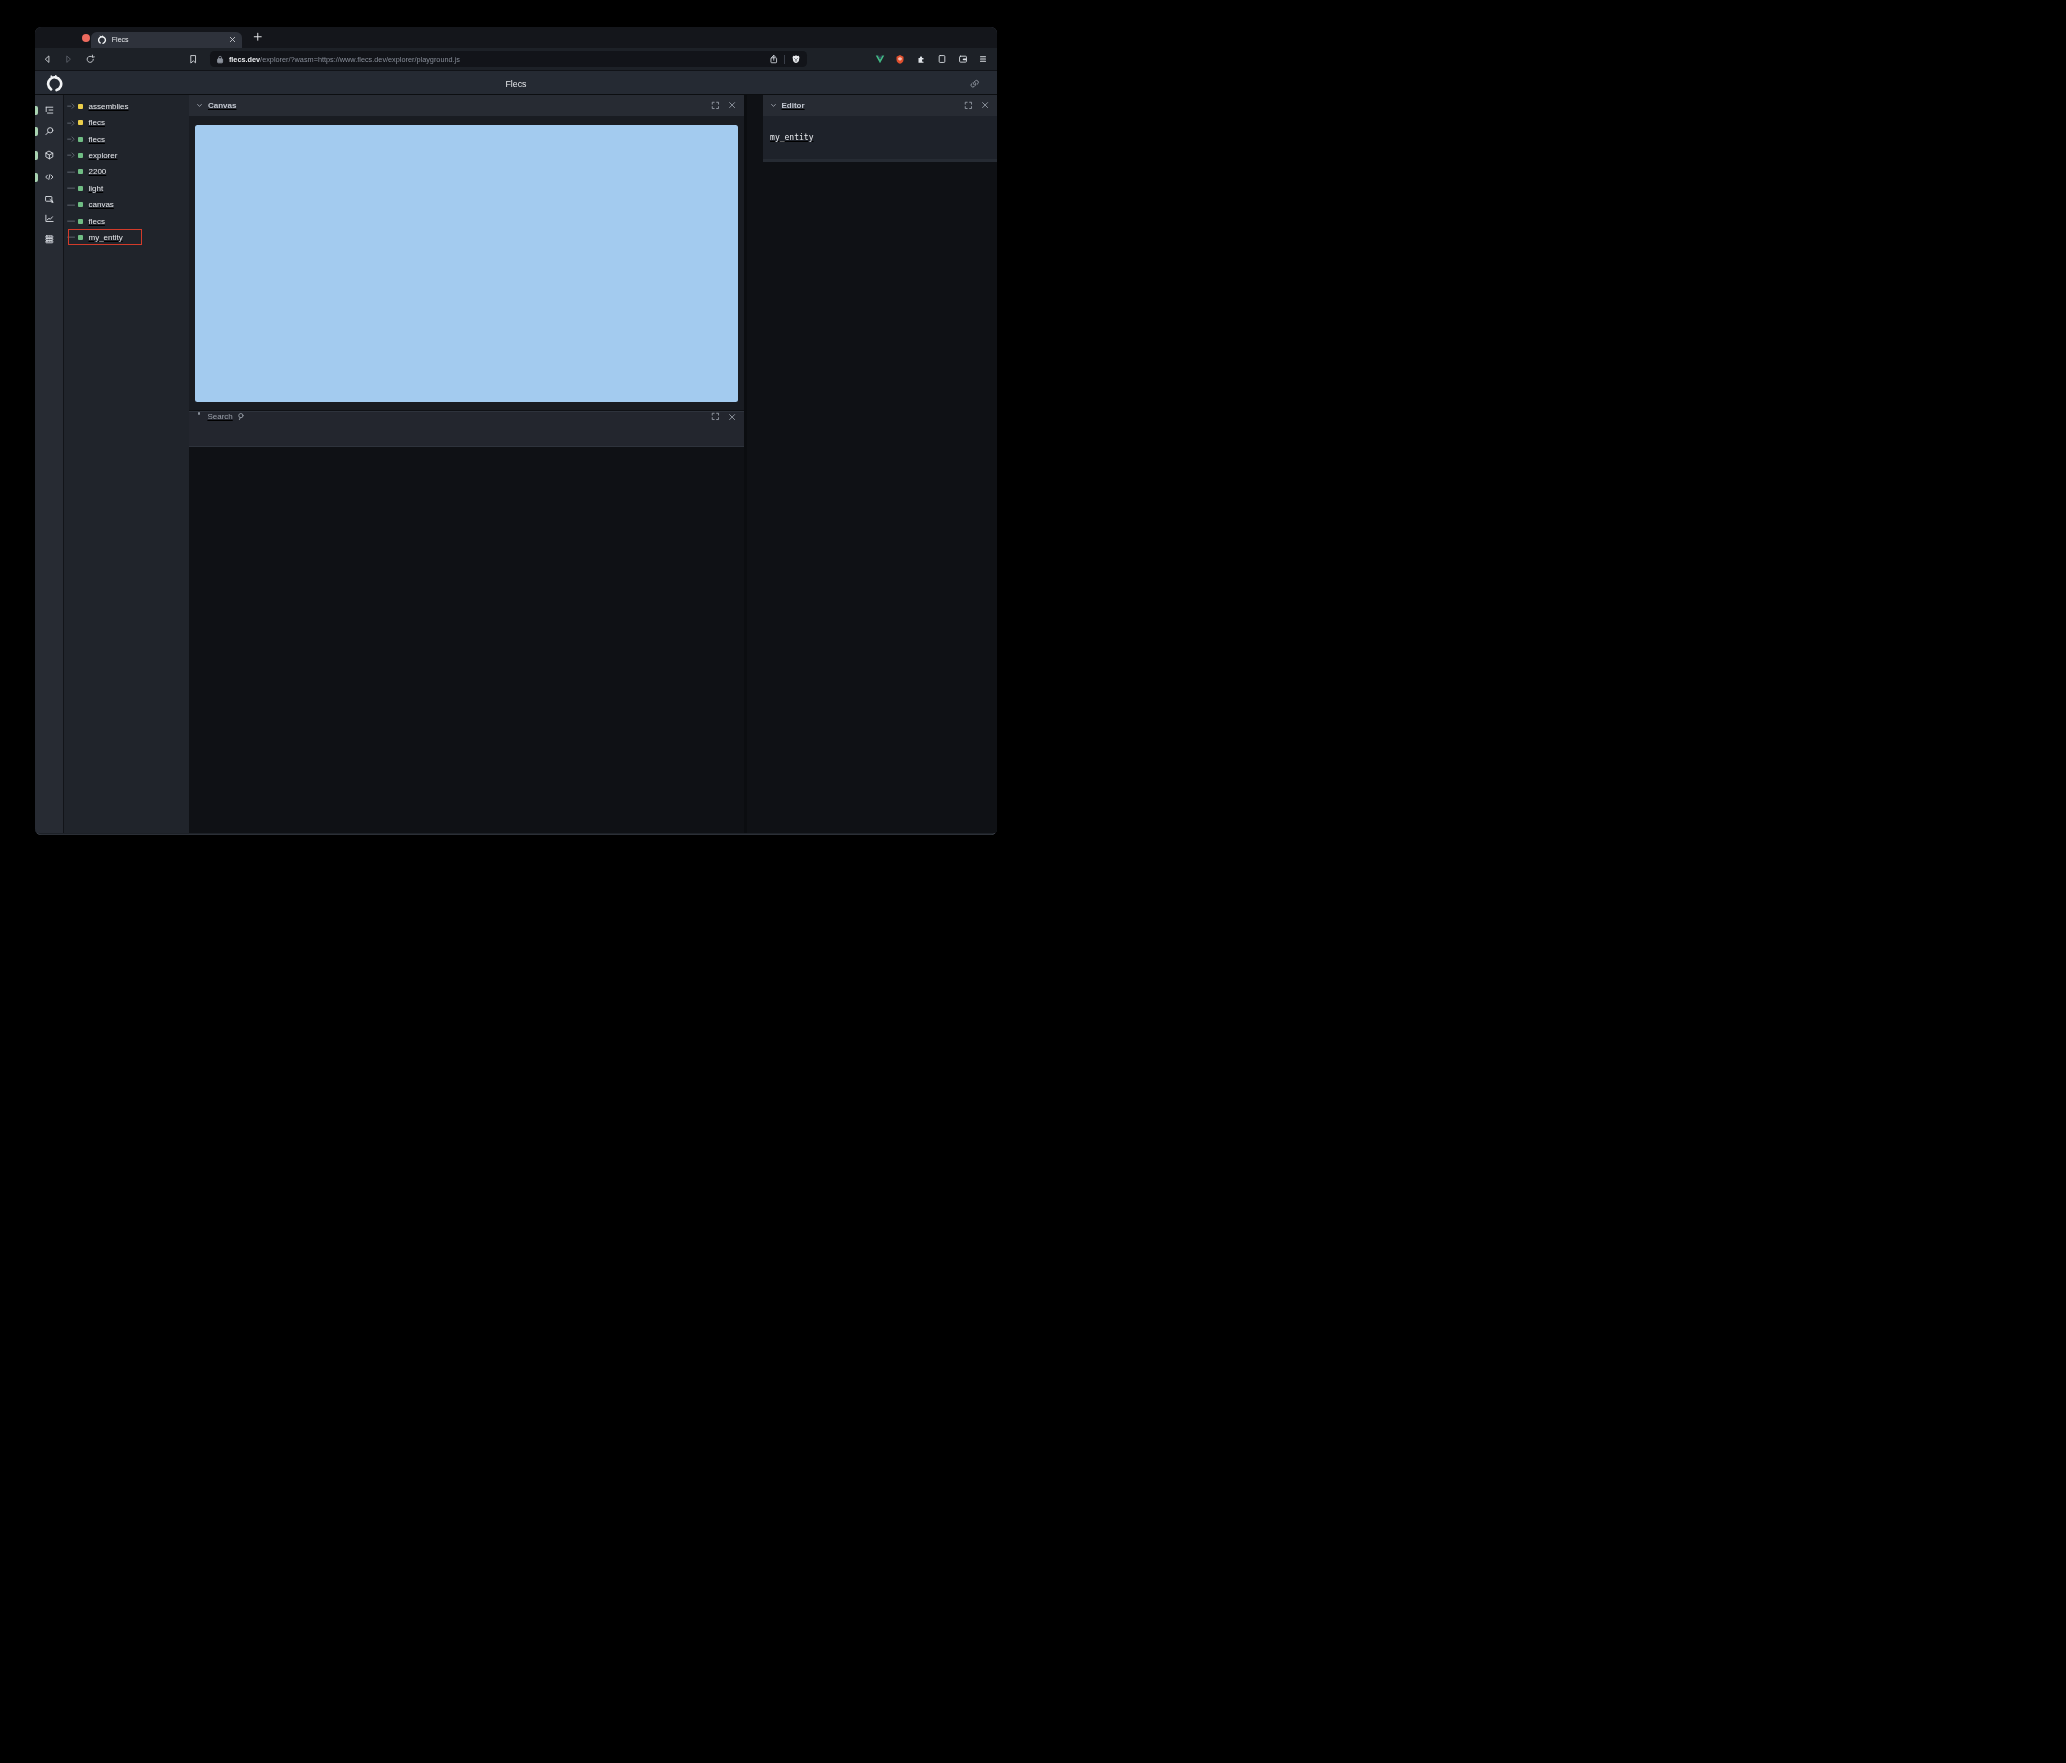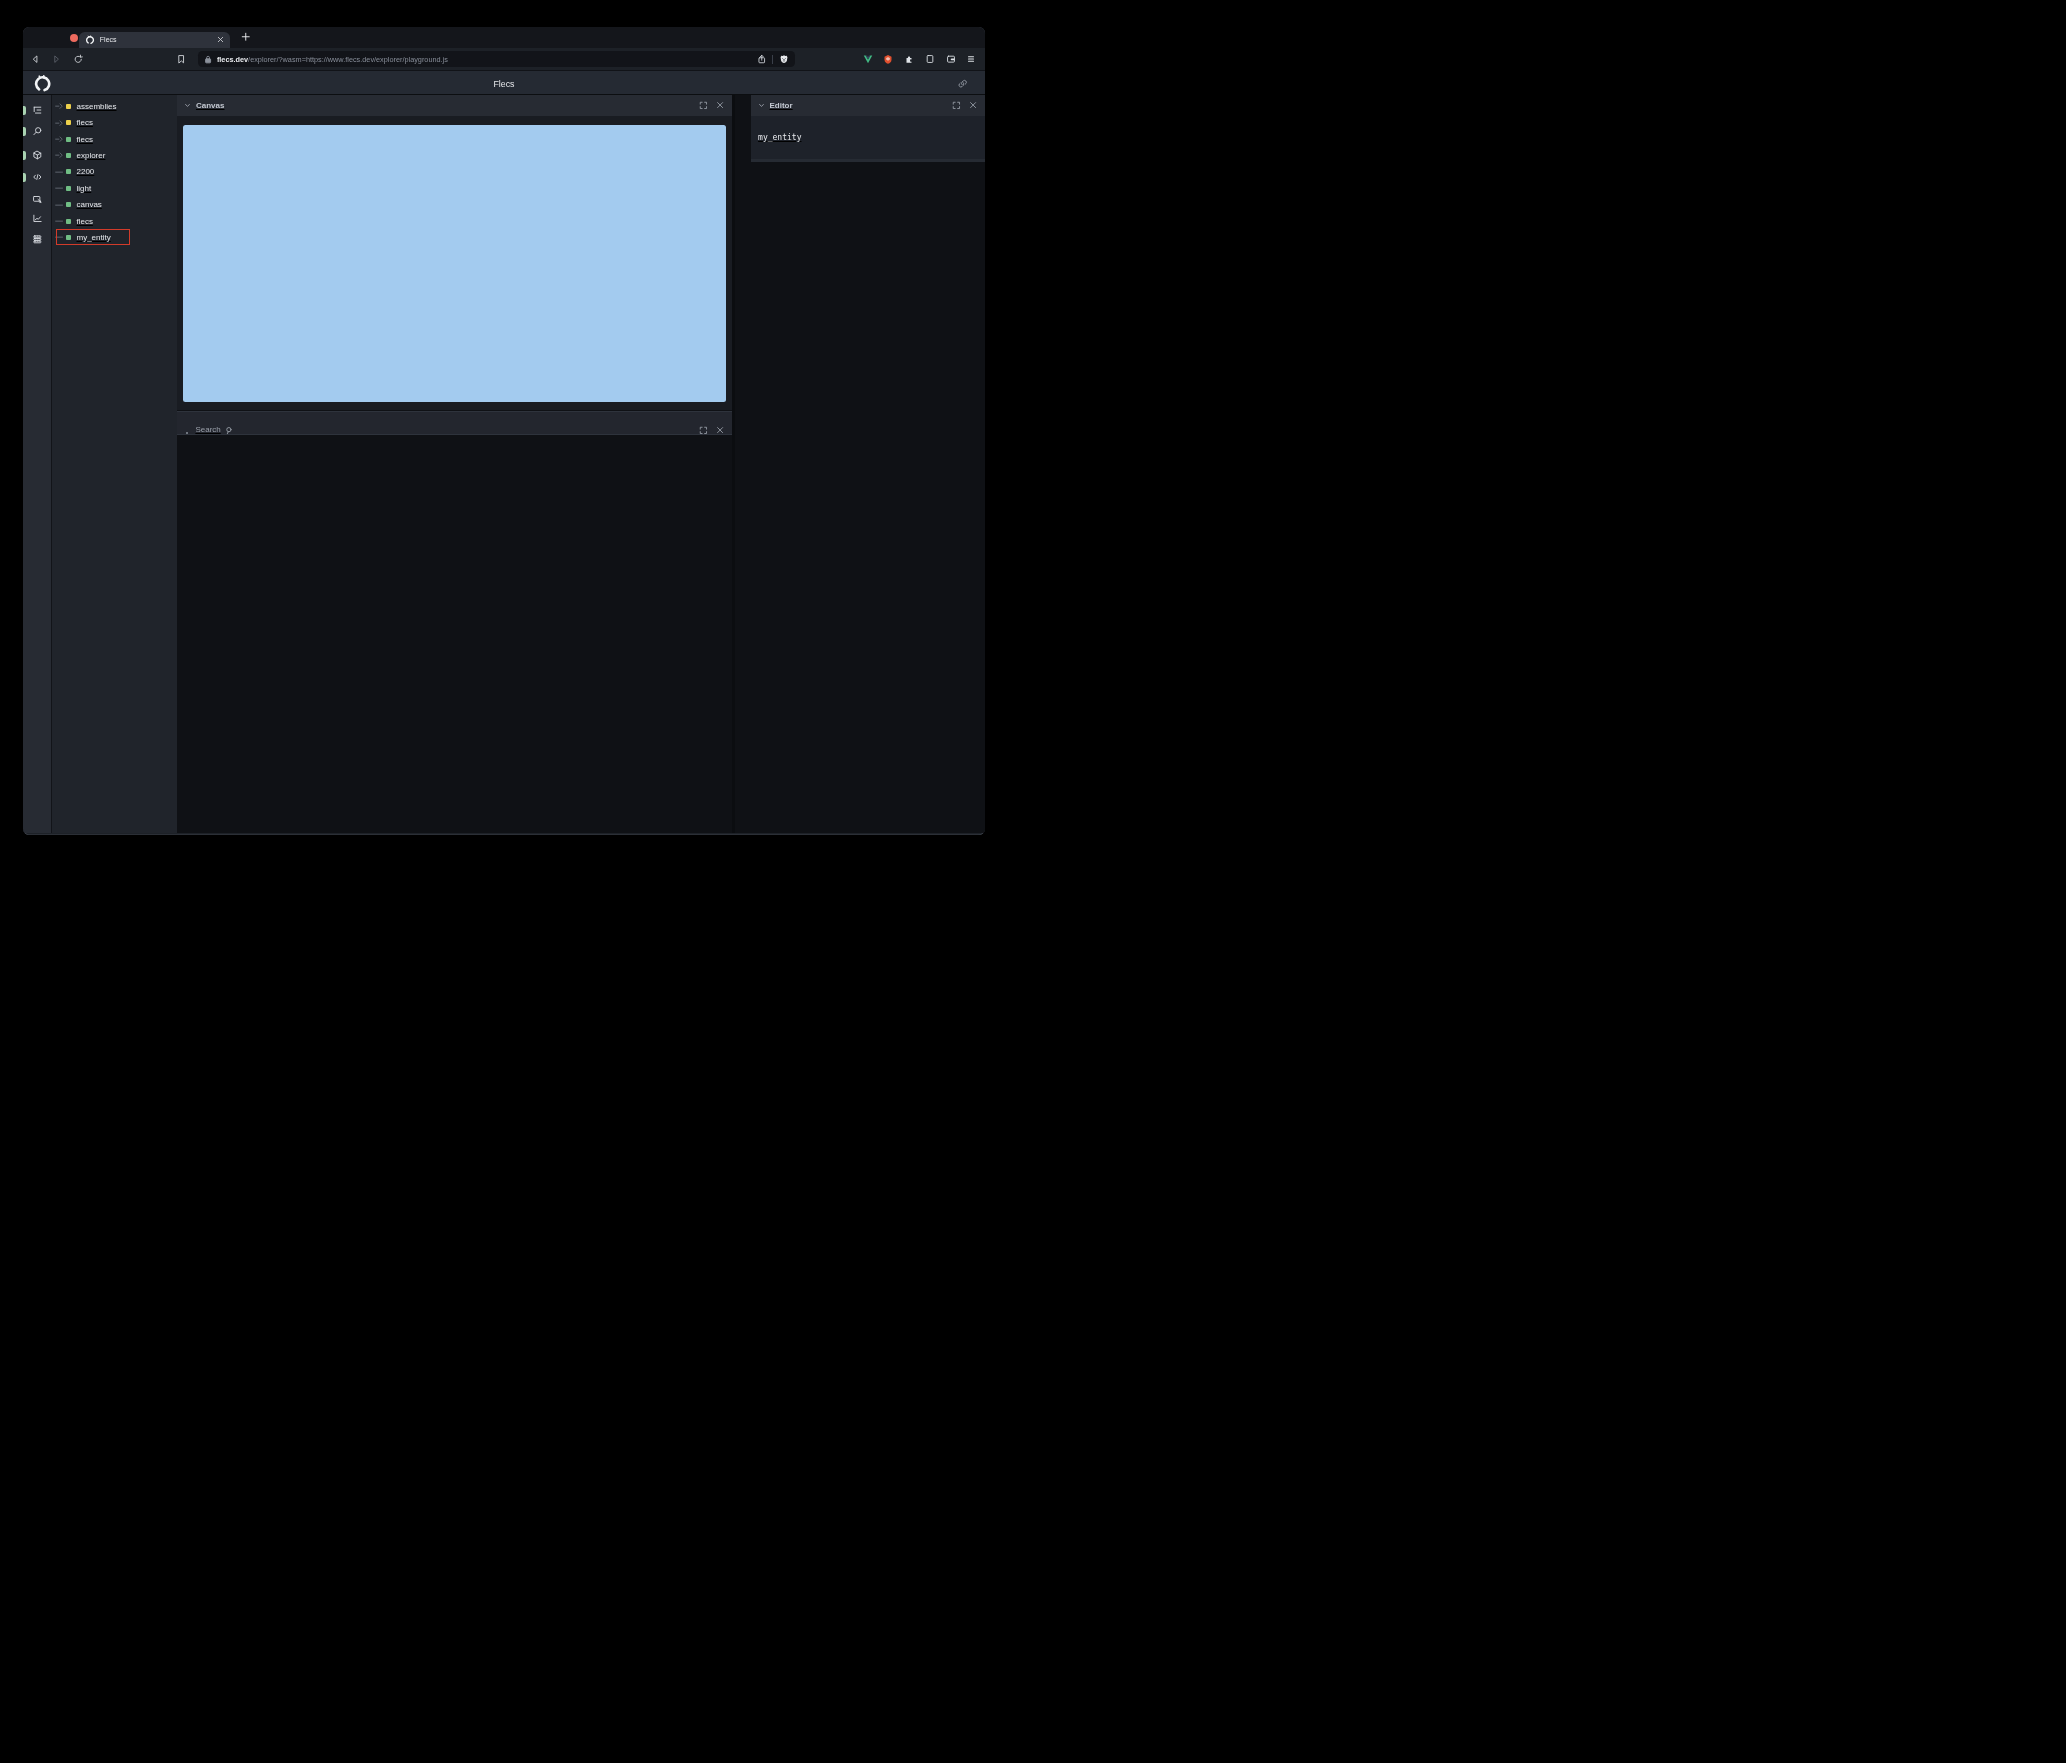--- a/index.html
+++ b/index.html
@@ -1,18 +1,18 @@
 <!DOCTYPE html>
 <html style="font-size:10px"><head>
 <meta charset="utf-8">
 <style>
   * { margin:0; padding:0; box-sizing:border-box; }
   html,body { width:1033px; height:882px; background:#000; overflow:hidden;
               font-family:"Liberation Sans", sans-serif; }
-  .window { position:absolute; left:23px; top:26.5px; width:962px; height:808px;
+  .window { position:absolute; left:35px; top:26.5px; width:962px; height:808px;
             background:#1d2127; border-radius:6.3px; overflow:hidden;
             box-shadow:0 0 0 0.6px #3a3f47 inset; }
 
   
   .tabbar { position:relative; height:21.5px; background:#14161b; }
   .tl { position:absolute; top:7px; width:8.2px; height:8.2px; border-radius:50%; }
   .tl.red { left:47px; background:#ed6a5e; }
   .tl.yellow { left:60px; background:#f5bd4f; }
   .tl.green { left:73px; background:#61c454; }
   .tab { position:absolute; left:56px; top:5px; width:151px; height:16.4px;
@@ -70,23 +70,23 @@
   .centercol { position:relative; width:555px; flex:none; background:#0f1115; }
   .panelheader { height:21px; background:#272b33; display:flex; align-items:center;
                  padding:0 7px 0 7px; }
   .panelheader .chev { color:#9aa0aa; margin-right:5px; flex:none; }
   .panelheader .ptitle { color:#c3c8d1; font-size:8px; font-weight:bold; }
   .pctrl { margin-left:auto; display:flex; align-items:center; gap:7.6px;
            color:#9aa0aa; padding-right:1.3px; }
   .canvasbody { position:relative; height:294px; background:#191c22; }
   .bluecanvas { position:absolute; left:6.3px; top:8.8px; width:543px; height:277px;
                 border-radius:2.5px; }
-  .searchbar { margin-top:1.3px; height:24px; background:#23262e;
+  .searchbar { margin-top:1.3px; height:36px; background:#23262e;
                border-top:0.6px solid #2e333c; border-bottom:0.6px solid #2e333c;
-               display:flex; align-items:flex-end; padding:0 7px; }
+               display:flex; align-items:flex-start; padding:0 7px; }
   .searchbar .dot { width:2.5px; height:2.5px; border-radius:50%; background:#8a909a;
                     margin:0 7px 0 1.9px; flex:none; }
   .searchbar .stitle { color:#9aa0aa; font-size:8px; }
   .searchbar .mag { color:#9aa0aa; margin-left:4.4px; }
 
   .colgap { width:2.5px; background:#0b0d10; flex:none; }
   .editorcol { position:relative; flex:1; background:#0f1115;margin-left:16px; }
   .editorbody { height:43px; background:#1e222a; display:flex; align-items:center;
                 padding-left:7.6px; }
   .editorbody .code { font-family:"DejaVu Sans Mono", monospace; font-size:8px;

